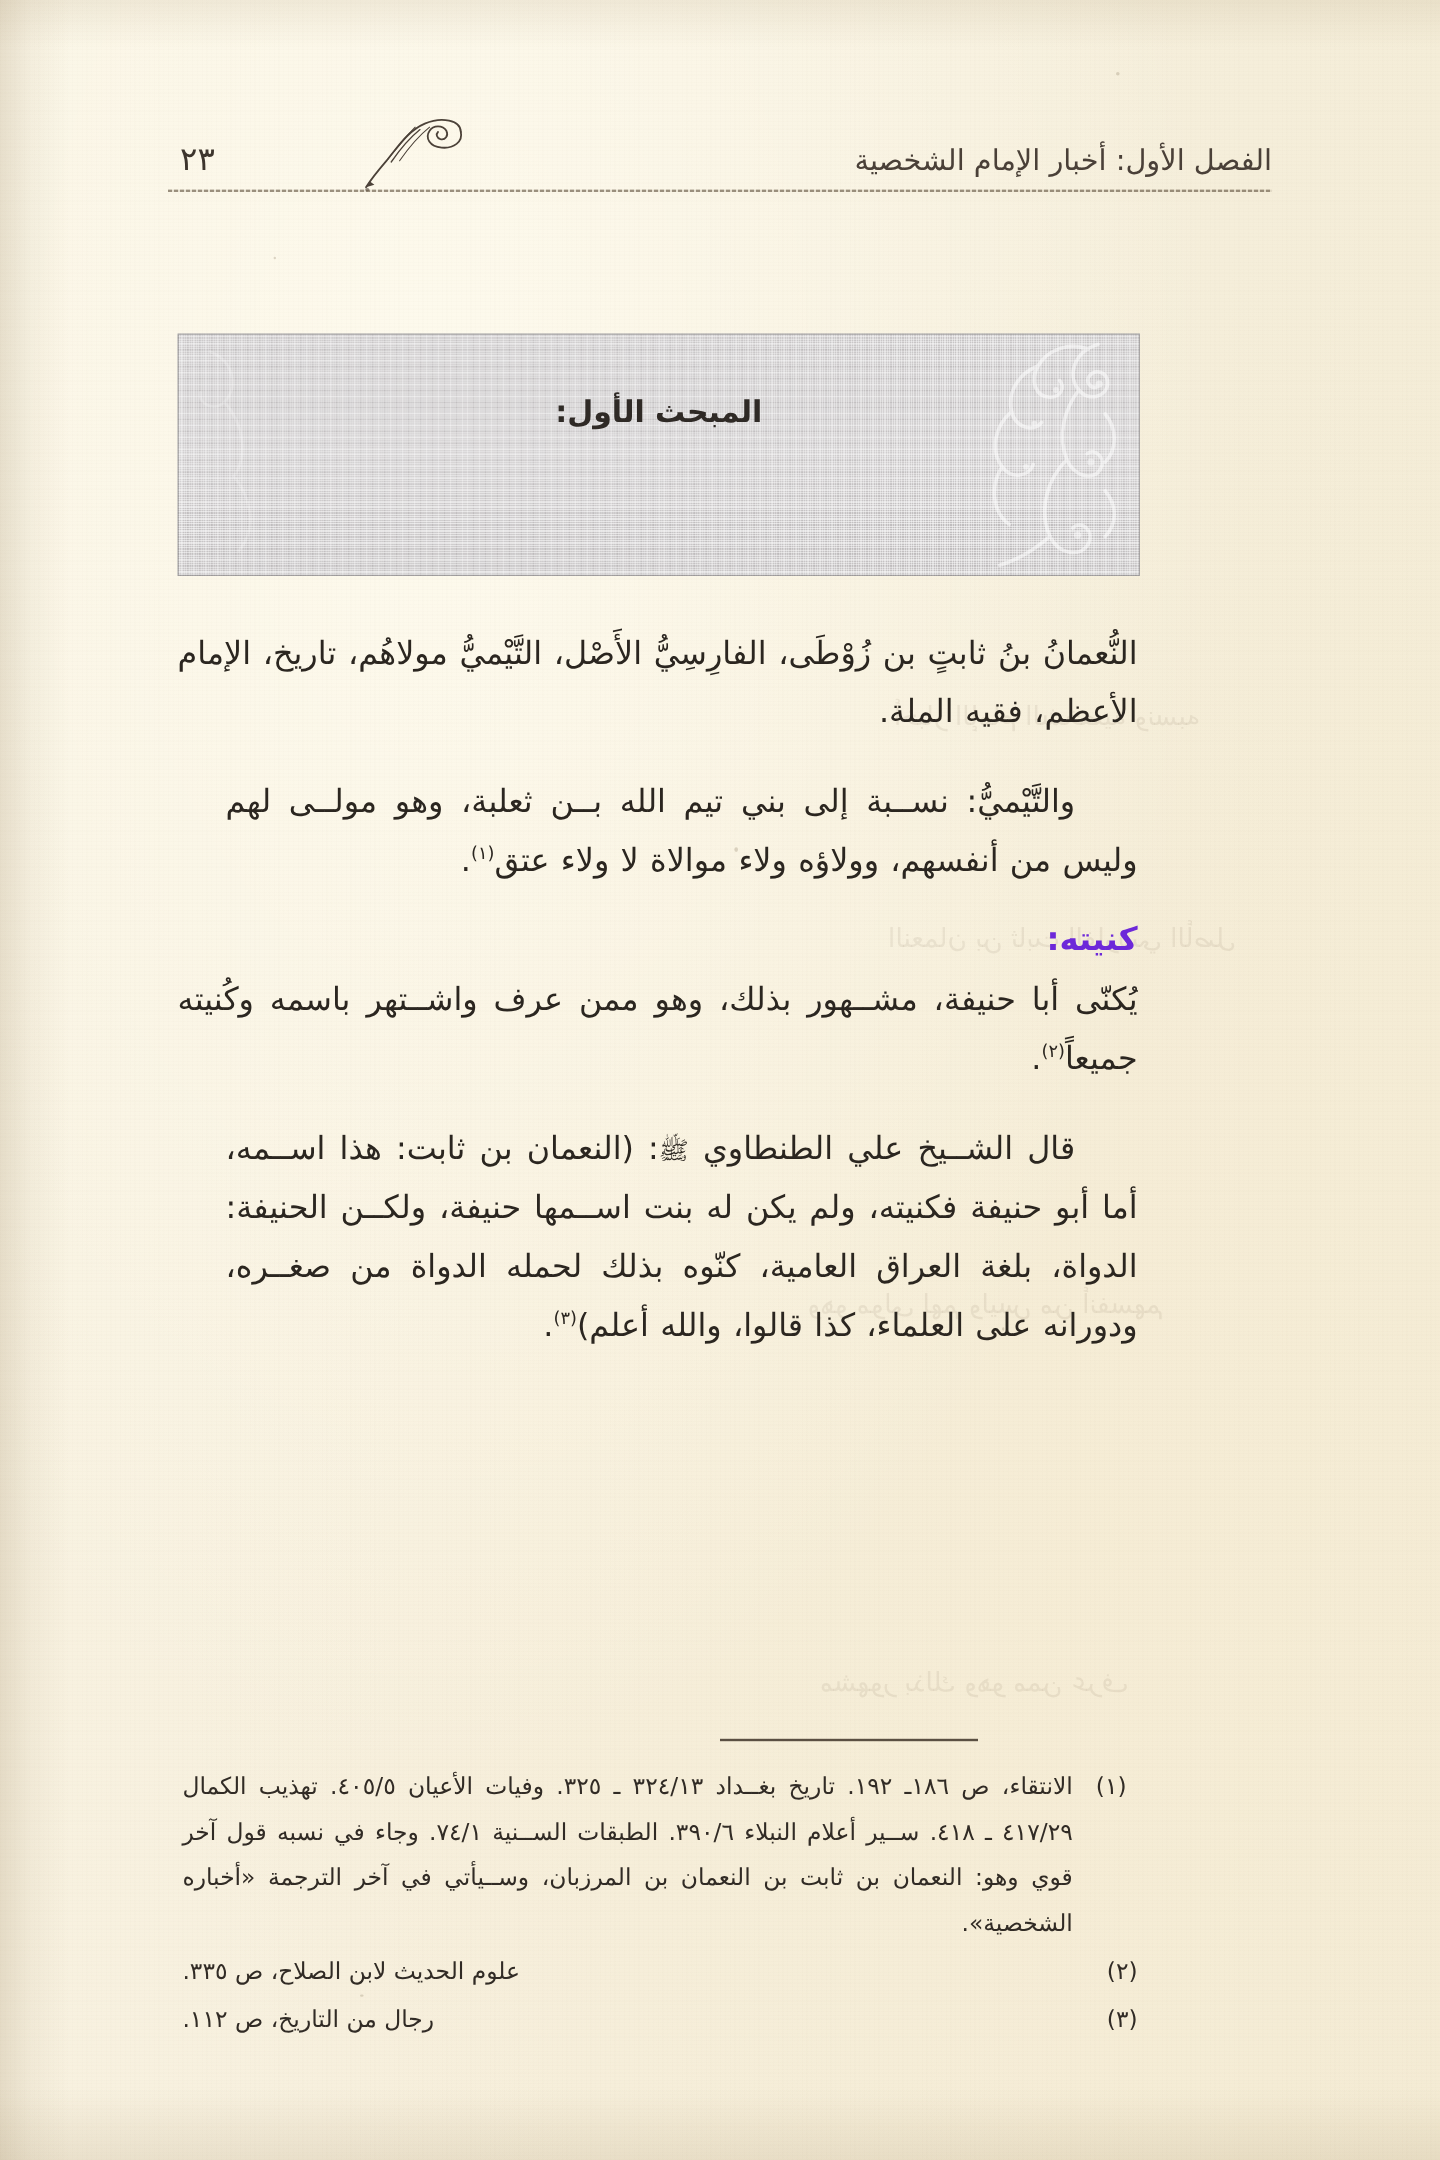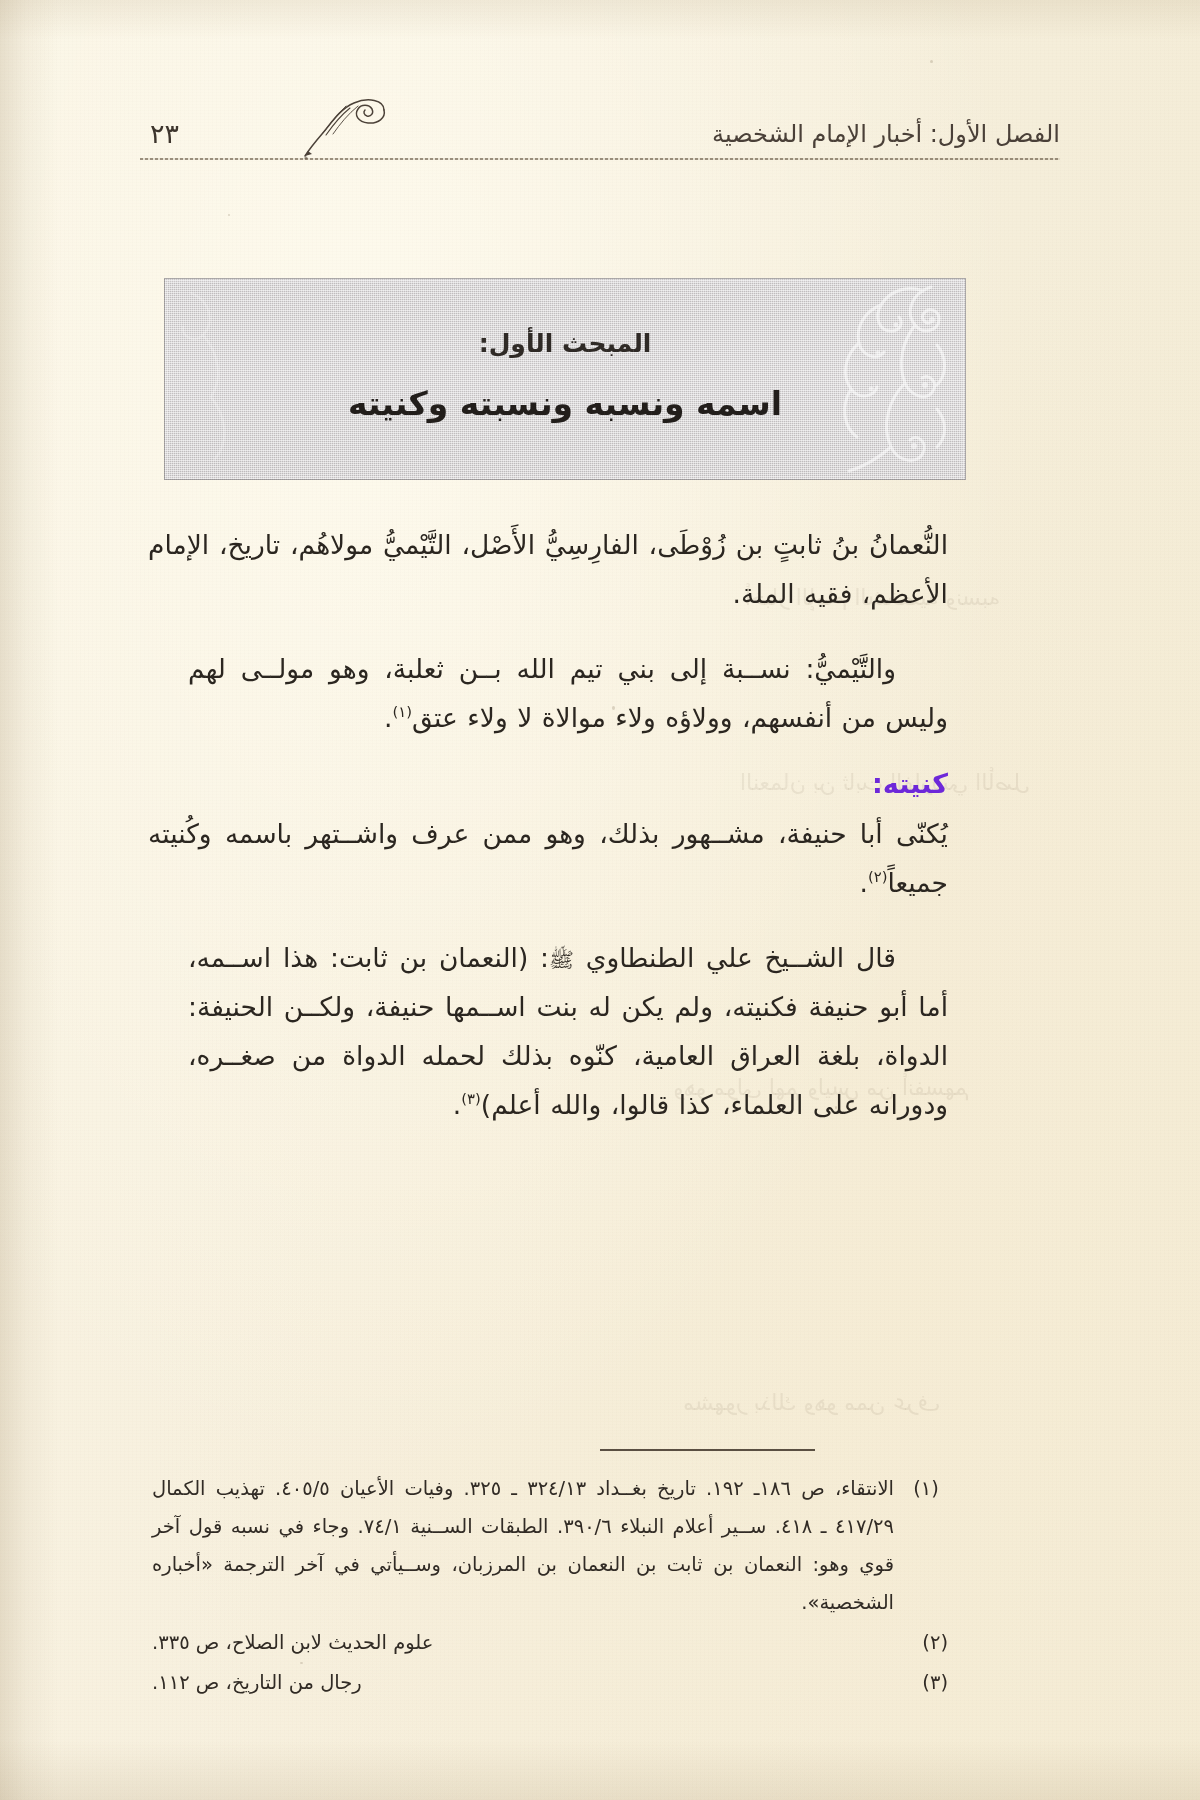--- a/index.html
+++ b/index.html
@@ -113,21 +113,21 @@
     position: absolute;
     left: 148px;
     top: -24px;
     width: 120px;
     height: 66px;
   }
 
   
   .title-panel {
     position: absolute;
-    left: 164px;
+    left: 148px;
     top: 278px;
     width: 800px;
     height: 200px;
     background:
       repeating-linear-gradient(0deg, rgba(255,255,255,0.55) 0px, rgba(255,255,255,0.55) 1px, rgba(0,0,0,0) 1px, rgba(0,0,0,0) 2px),
       repeating-linear-gradient(90deg, rgba(255,255,255,0.45) 0px, rgba(255,255,255,0.45) 1px, rgba(0,0,0,0) 1px, rgba(0,0,0,0) 2px),
       linear-gradient(180deg, #bfbcbd 0%, #c4c1c2 50%, #bdbabb 100%);
     border: 1px solid rgba(120,116,116,0.55);
     box-shadow: inset 0 0 0 3px rgba(255,255,255,0.14);
     overflow: hidden;
@@ -315,21 +315,20 @@
         <g fill="none" stroke="#ffffff" stroke-width="2.4" stroke-linecap="round" opacity="0.7">
           <path d="M100,14 C80,22 76,44 88,56 C96,64 110,58 108,48"></path>
           <path d="M88,56 C72,74 68,100 80,118"></path>
           <path d="M80,118 C64,138 62,164 76,180"></path>
         </g>
       </svg>
     </div>
 
     <div class="title-lines">
       <div class="title-sub">المبحث الأول:</div>
-      <div class="title-main">اسمه ونسبه ونسبته وكنيته</div>
     </div>
   </div>
 
   <div class="body-area">
 
     <p class="para"><span>النُّعمانُ بنُ ثابتٍ بن زُوْطَى، الفارِسِيُّ الأَصْل، التَّيْميُّ مولاهُم، تاريخ، الإمام الأعظم، فقيه الملة.</span></p>
 
     <p class="para indent"><span>والتَّيْميُّ: نســبة إلى بني تيم الله بــن ثعلبة، وهو مولــى لهم وليس من أنفسهم، وولاؤه ولاء موالاة لا ولاء عتق</span><sup class="fn">(١)</sup><span>.</span></p>
 
     <h3 class="subhead">كنيته:</h3>

